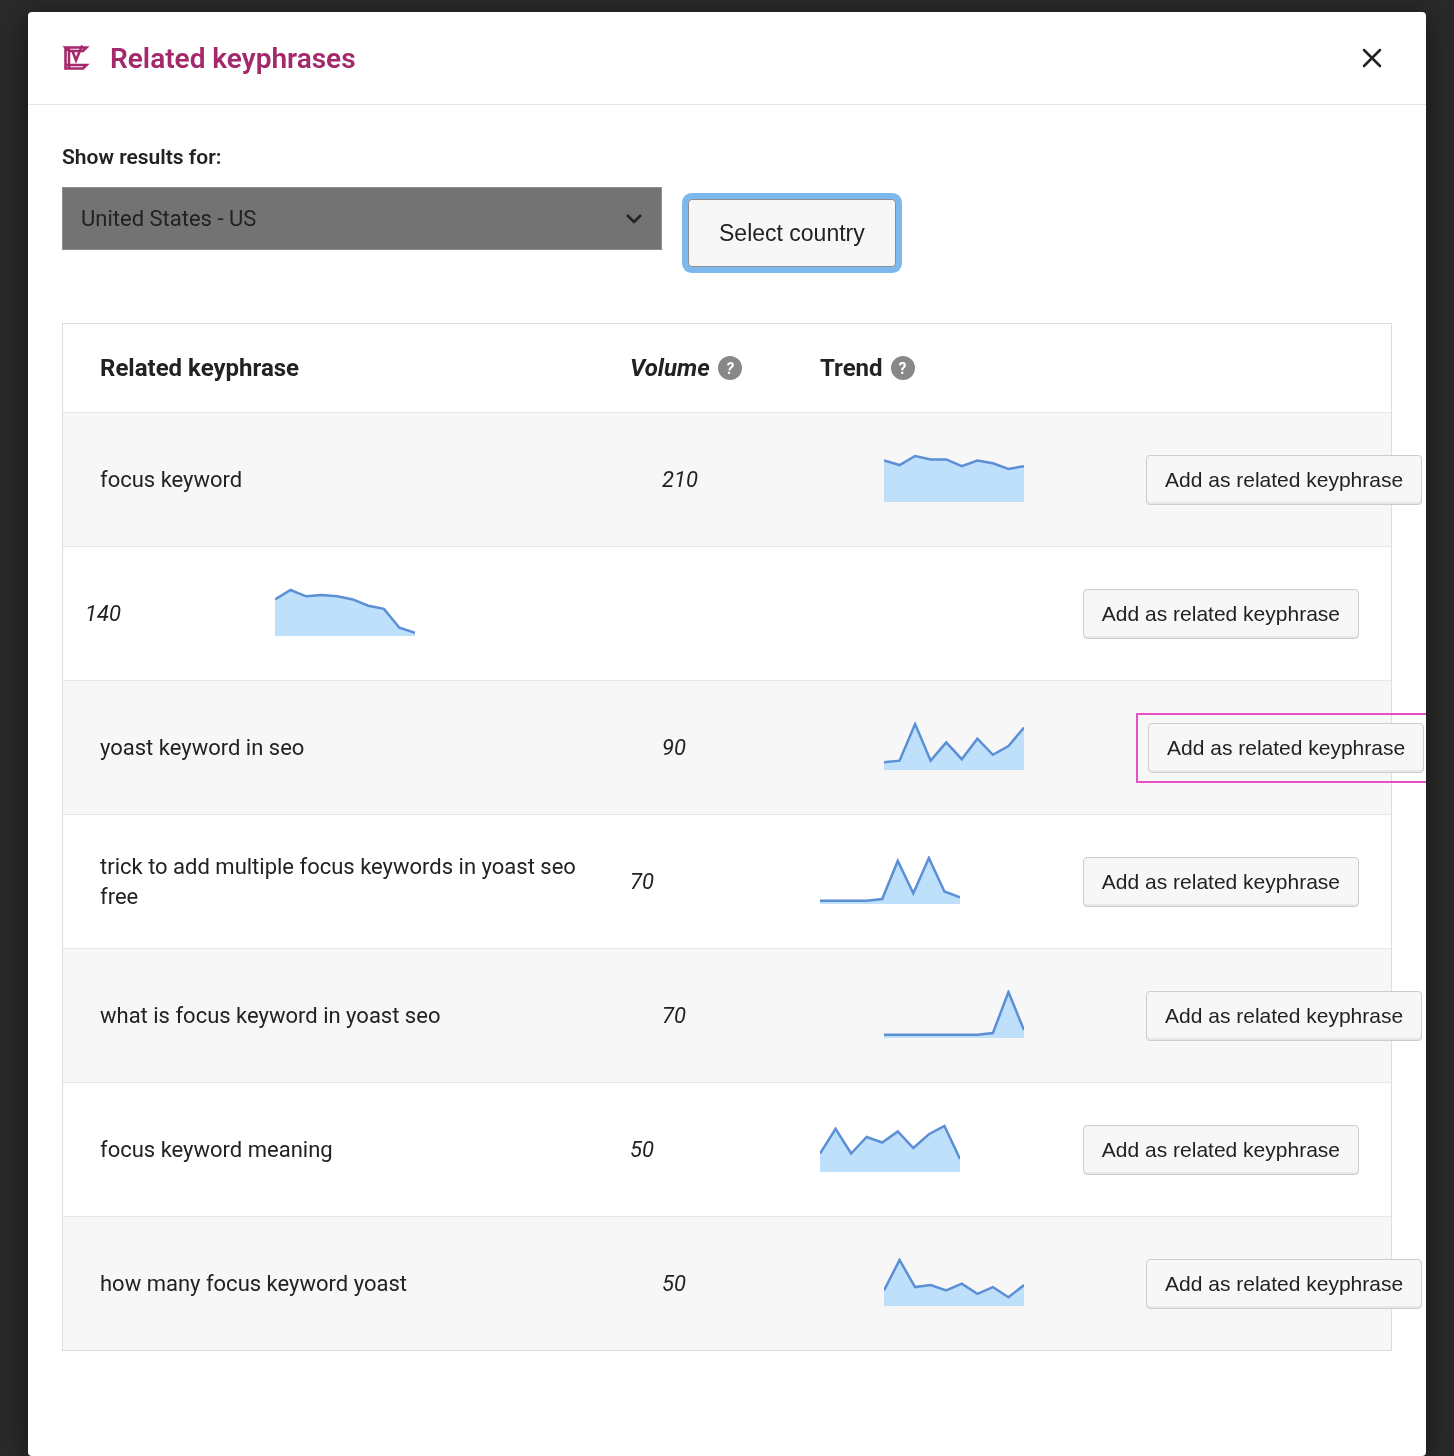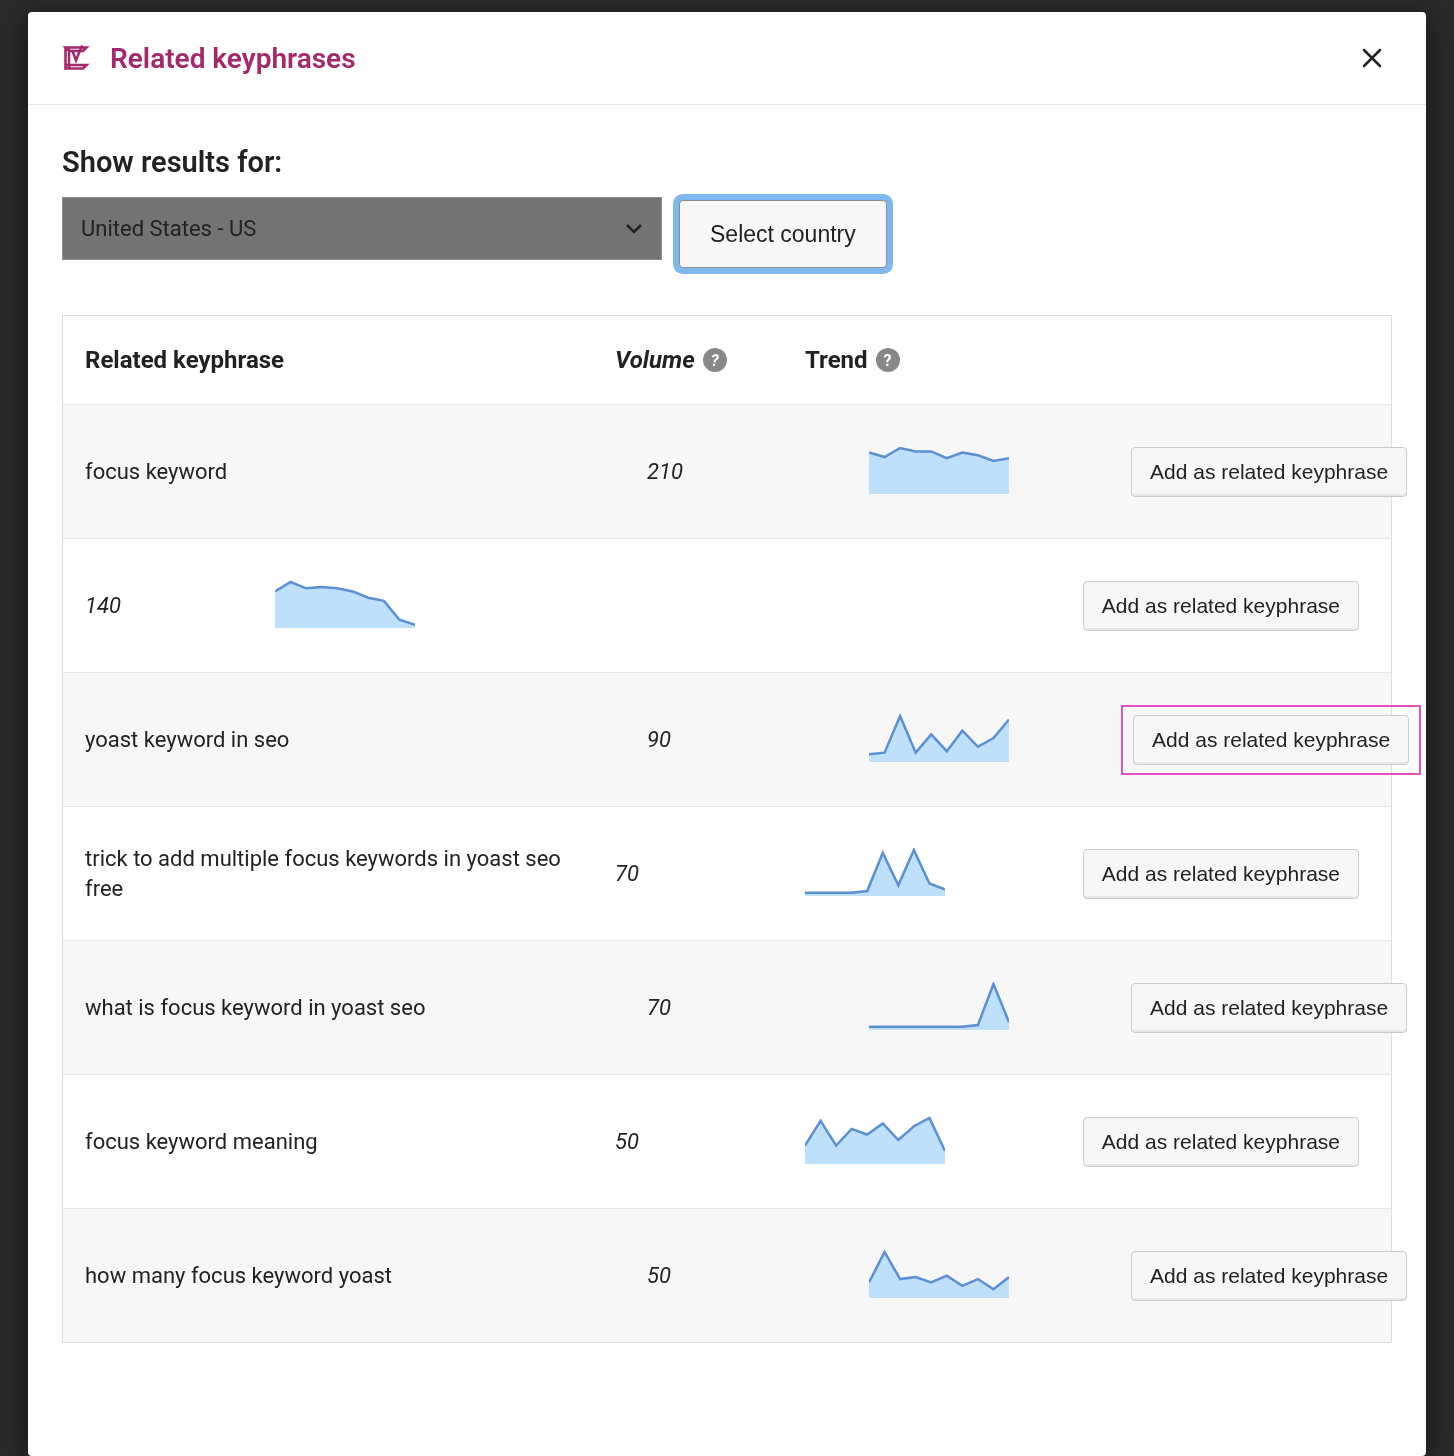--- a/index.html
+++ b/index.html
@@ -49,21 +49,21 @@
     cursor: pointer;
     font-size: 30px;
     color: #333;
     background: none;
     border: none;
   }
   .modal-body {
     padding: 40px 34px 0 34px;
   }
   .filter-label {
-    font-size: 29px;
+    font-size: 21px;
     font-weight: 600;
     color: #222;
     margin-bottom: 18px;
   }
   .filter-row {
     display: flex;
     gap: 14px;
     margin-bottom: 44px;
   }
   .country-select {
@@ -82,32 +82,32 @@
   .select-country-btn {
     height: 68px;
     padding: 0 30px;
     background: #f7f7f7;
     border: 1px solid #8e8e8e;
     border-radius: 4px;
     font-size: 23px;
     color: #222;
     cursor: pointer;
     box-shadow: 0 0 0 6px #7db9ef;
-    margin: 3px;
+    margin: 12px;
   }
   .table {
     border: 1px solid #ddd;
     width: 100%;
   }
   .table-header {
     display: flex;
     padding: 30px 22px;
     background: #fff;
   }
-  .col-keyphrase { flex: 0 0 530px; }
+  .col-keyphrase { flex: 0 0 530px; margin-left: 15px; }
   .col-volume { flex: 0 0 190px; font-style: italic; }
   .col-trend { flex: 0 0 220px; }
   .col-action { flex: 1; display:flex; justify-content:flex-end; }
   .th {
     font-size: 24px;
     font-weight: 700;
     color: #222;
     display: flex;
     align-items: center;
     gap: 8px;

